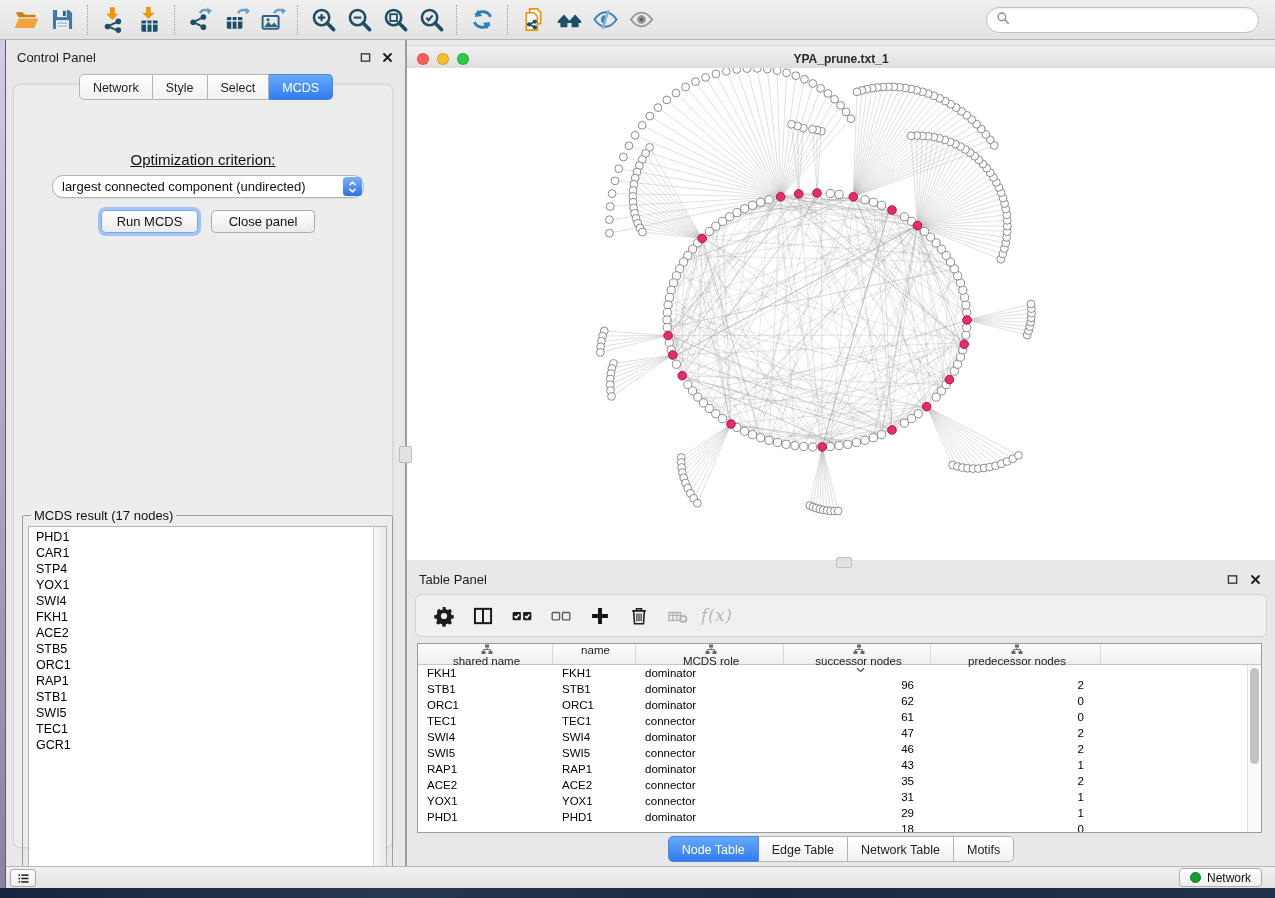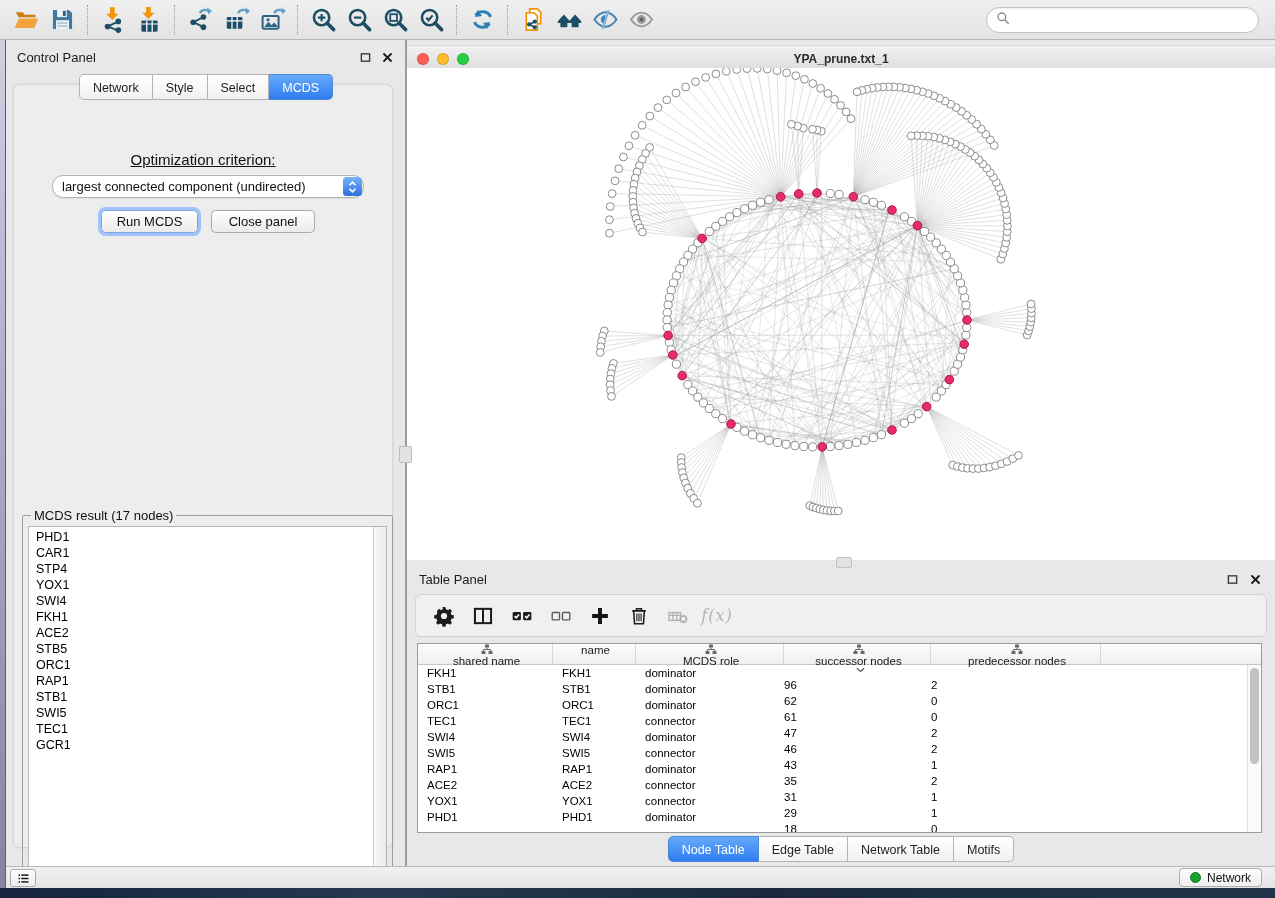--- a/index.html
+++ b/index.html
@@ -81,21 +81,21 @@
   .tp-tool svg { width:22px; height:22px; }
   .fx-glyph { font-family:"DejaVu Serif","Liberation Serif",serif; font-style:italic; font-size:16px; color:#b3b3b3; letter-spacing:1px; }
   .node-table { position:absolute; left:10px; top:78px; width:845px; height:190px; background:#fff; border:1px solid #9b9b9b; }
   .nt-header { position:absolute; left:0; top:0; right:0; height:21px; display:flex;
     background:linear-gradient(#fdfdfd,#efefef); border-bottom:1px solid #c6c6c6; }
   .th { display:flex; align-items:center; padding:0 4px 0 7px; border-right:1px solid #d8d8d8; font-size:11.5px; color:#1a1a1a;flex-direction:column; }
   .th .lbl { flex:1; text-align:center; }
   .nt-body { position:absolute; left:0; top:21px; right:14px; bottom:0; overflow:hidden; }
   .nt-row { display:flex; height:16px; align-items:center; }
   .td { font-size:11.5px; color:#000; padding-left:9px; white-space:nowrap; overflow:hidden; }
-  .td.num { text-align:left; padding-right:17px; padding-left:0;margin-top:24px; }
+  .td.num { text-align:right; padding-right:17px; padding-left:0;margin-top:24px; }
   .nt-scroll { position:absolute; right:0; top:21px; bottom:0; width:14px; background:#fafafa; border-left:1px solid #e0e0e0; }
   .nt-thumb { position:absolute; left:2px; top:3px; width:9px; height:96px; background:#c2c2c2; border-radius:5px; }
   .tp-tabs { position:absolute; left:0; top:271px; width:100%; display:flex; justify-content:center; }
 
   
   .statusbar { position:absolute; left:0; top:866px; width:1275px; height:22px;
     background:linear-gradient(#f1f1f1,#e3e3e3); border-top:1px solid #b8b8b8; }
   .sb-list-btn { position:absolute; left:10px; top:2px; width:26px; height:18px; background:linear-gradient(#fcfcfc,#ededed);
     border:1px solid #ababab; border-radius:3px; display:flex; align-items:center; justify-content:center; }
   .sb-list-btn svg { width:15px; height:15px; }

